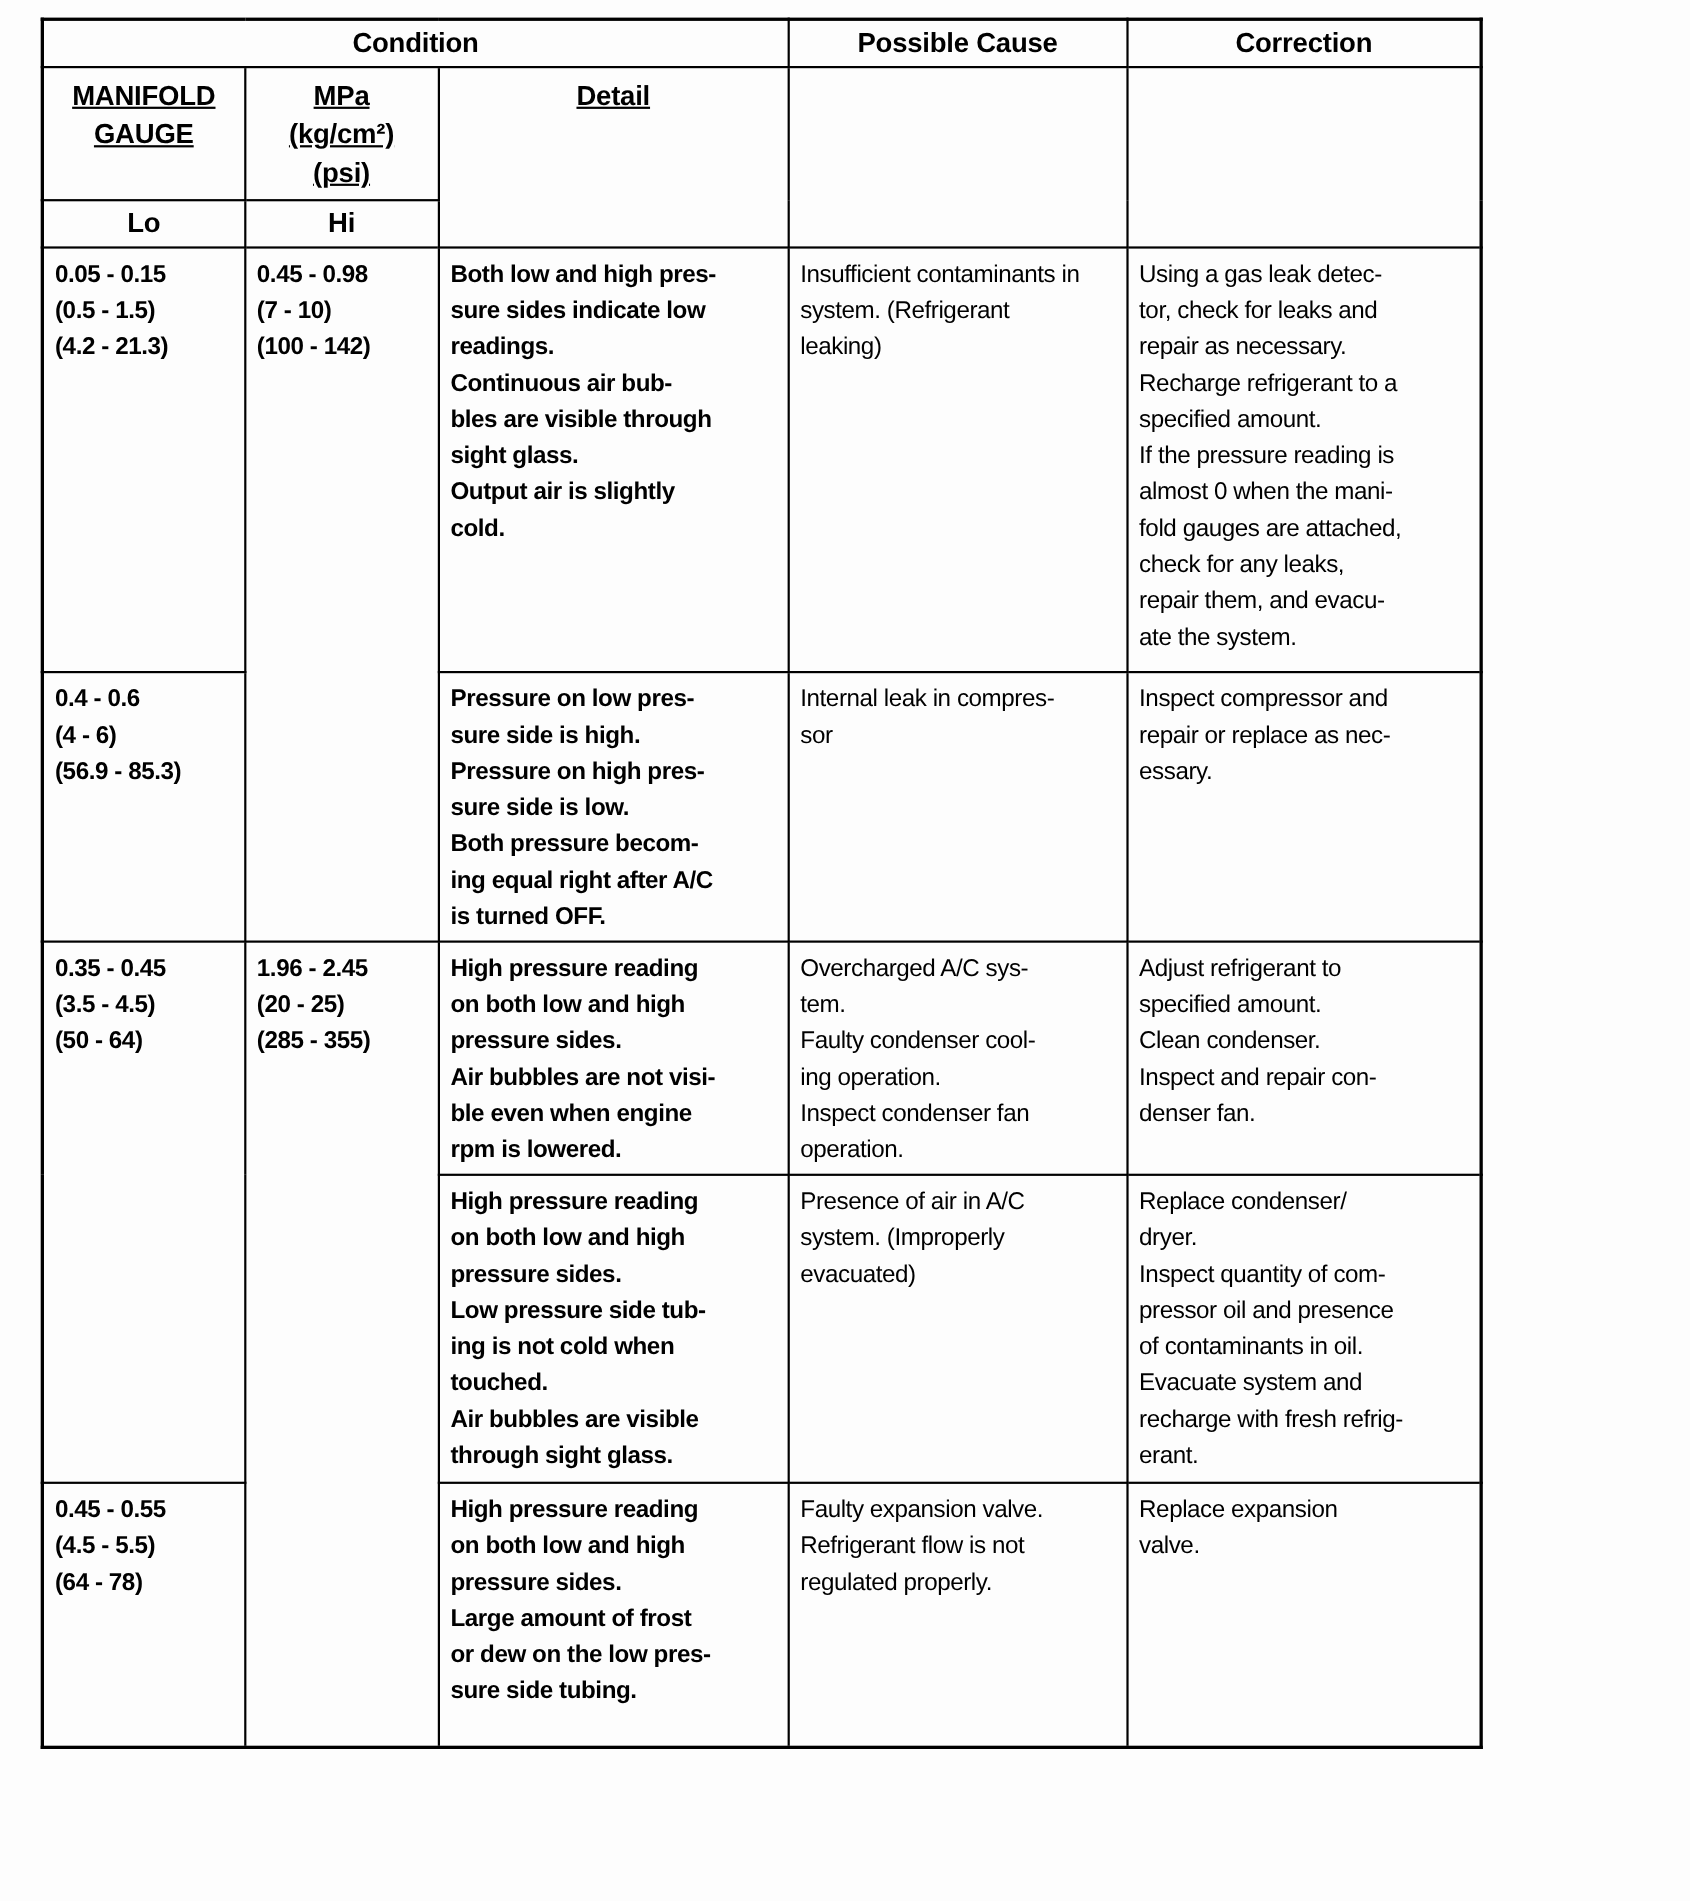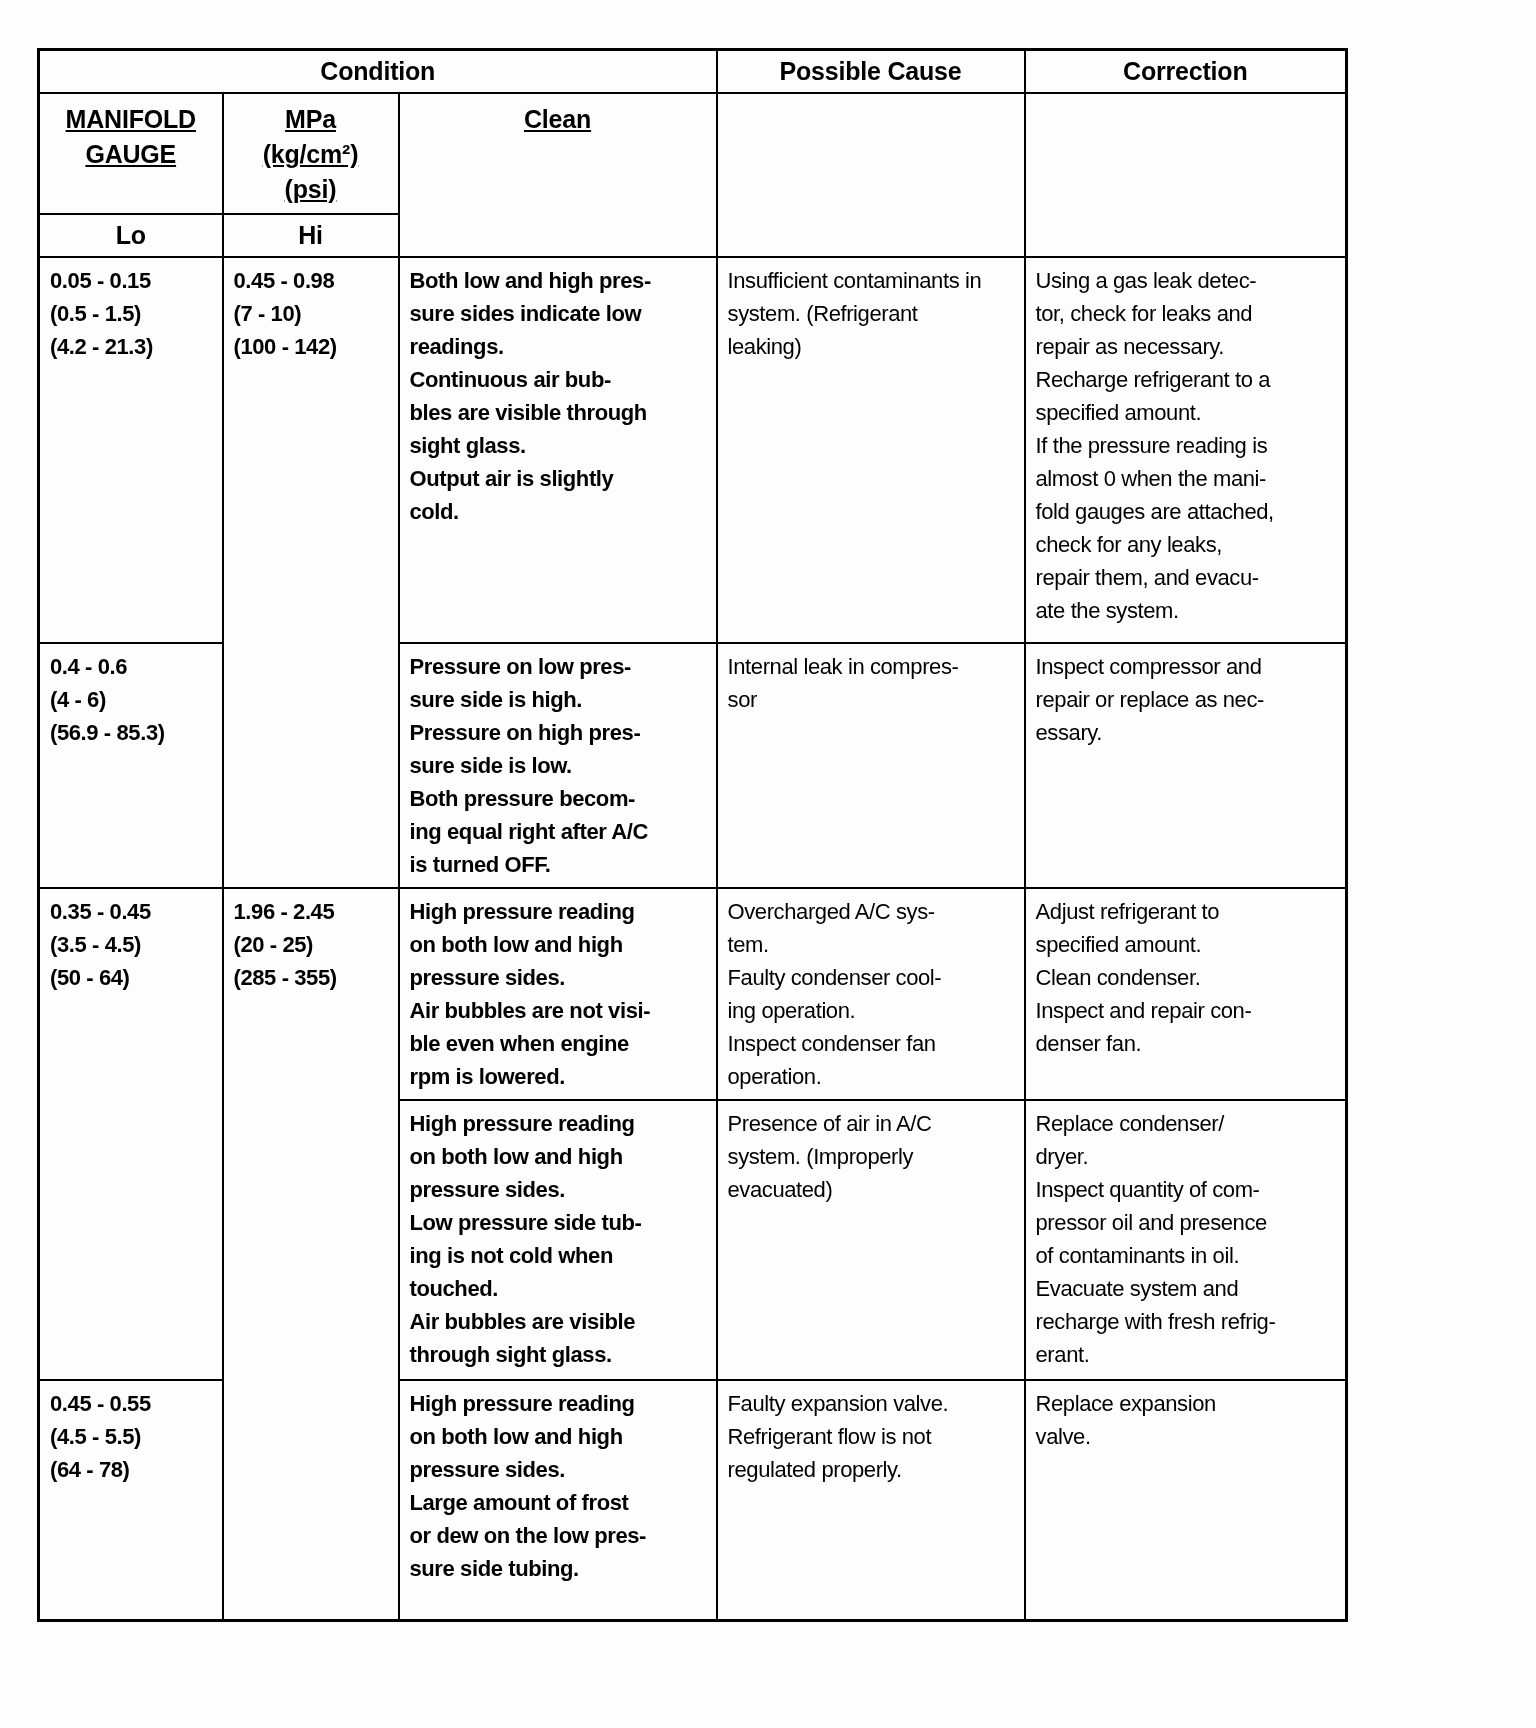--- a/index.html
+++ b/index.html
@@ -17,21 +17,20 @@
     overflow: hidden;
   }
   table.tbl {
     position: absolute;
     left: 37px;
     top: 16px;
     width: 1308px;
     border-collapse: collapse;
     table-layout: fixed;
     border: 3px solid #000;
-    margin-top: 32px;
   }
   th, td {
     border: 2px solid #000;
     padding: 6px 10px;
     vertical-align: top;
     overflow: hidden;
   }
   
   tr.h1 { height: 42px; }
   tr.h2 { height: 108px; text-decoration: underline; }
@@ -81,21 +80,21 @@
       <th class="hc">Possible Cause</th>
       <th class="hc">Correction</th>
     </tr>
 
     <tr class="h2">
       <th class="hc pre">MANIFOLD
 GAUGE</th>
       <th class="hc pre">MPa
 (kg/cm²)
 (psi)</th>
-      <th class="hc" rowspan="2">Clean</th>
+      <th class="hc" rowspan="2">Detail</th>
       <td class="empty" rowspan="2"></td>
       <td class="empty" rowspan="2"></td>
     </tr>
 
     <tr class="h3">
       <th class="hc">Lo</th>
       <th class="hc">Hi</th>
     </tr>
 
     <tr class="r0">

